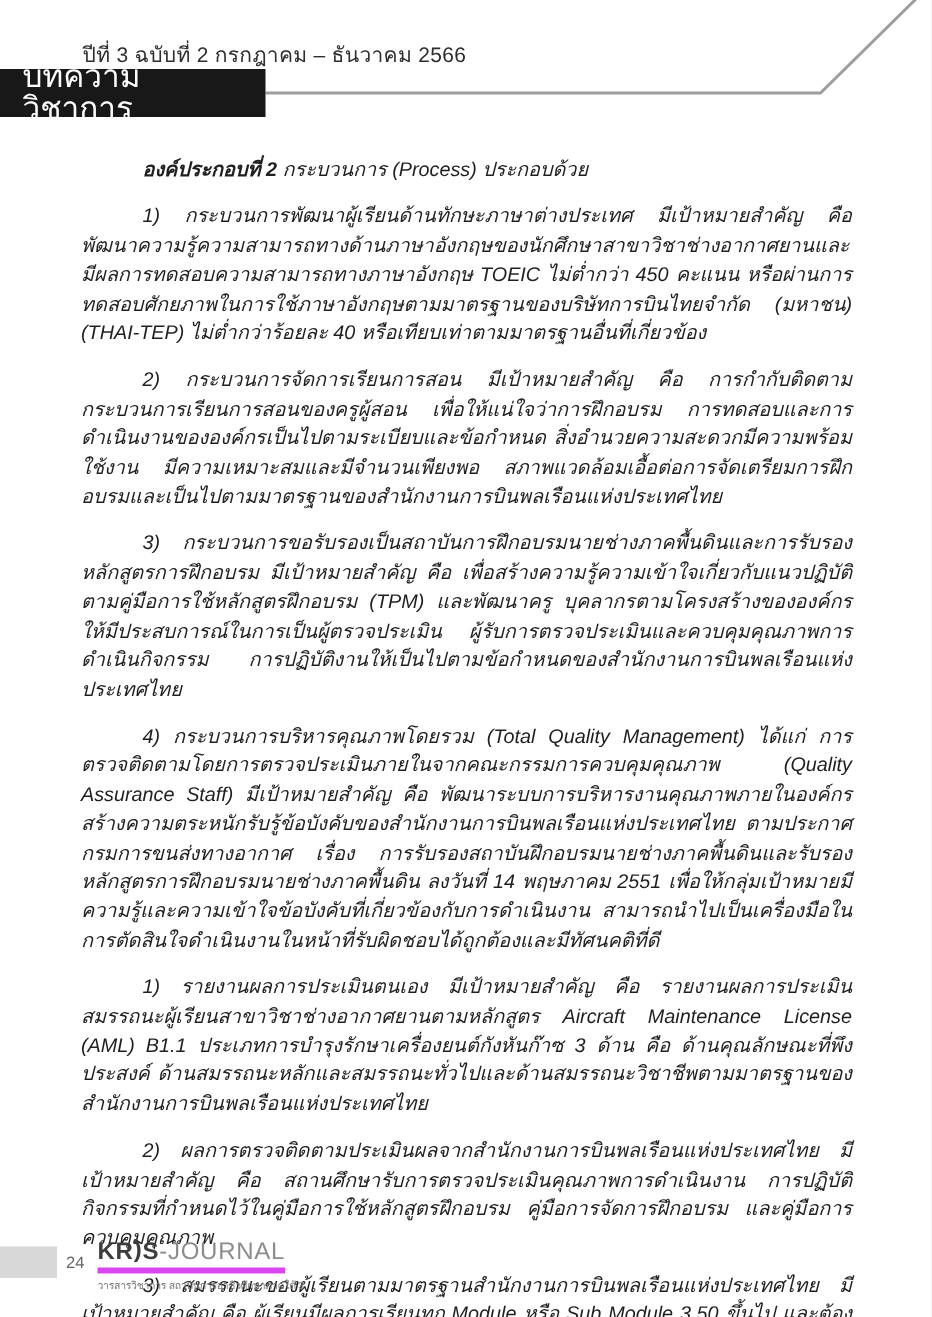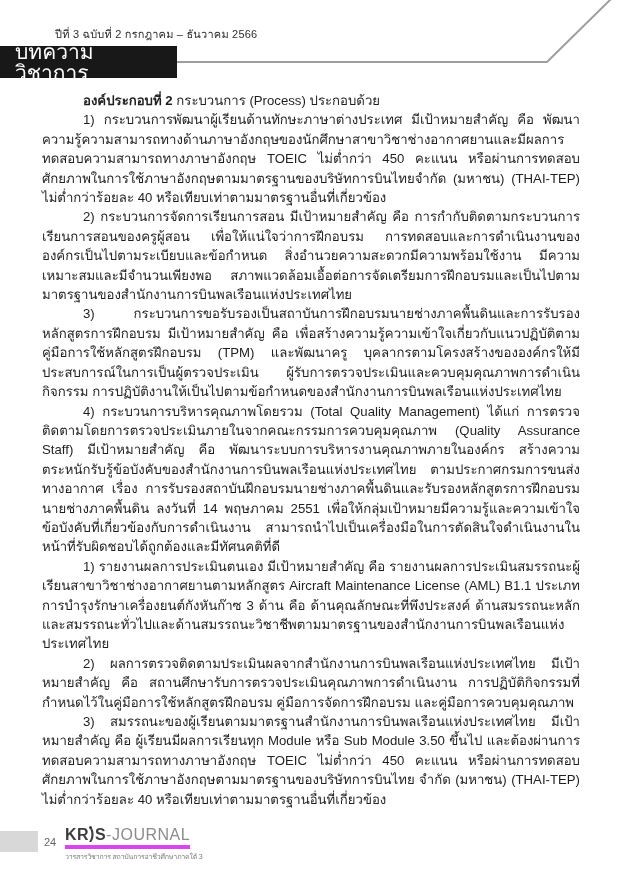--- a/index.html
+++ b/index.html
@@ -11,21 +11,21 @@
     margin: 0 auto;
     background: #ffffff;
     overflow: hidden;
     font-family: "Liberation Sans", sans-serif;
   }
   
   .volume-line {
     position: absolute;
     left: 55px;
     top: 25px;
-    font-size: 11px;
+    font-size: 14px;
     color: #2e2e2e;
     letter-spacing: 0.2px;
   }
   .banner {
     position: absolute;
     left: 0;
     top: 46px;
     width: 177px;
     height: 32px;
     background: #181818;
@@ -50,21 +50,21 @@
   .content {
     position: absolute;
     left: 42px;
     top: 91px;
     width: 538px;
     font-size: 13.2px;
     line-height: 19.4px;
     color: #1f1f1f;
     text-align: justify;
   }
-  .content p { margin: 0; text-indent: 41px; }
+  .content p { margin: 12px; text-indent: 41px; font-style: italic; }
   .content .lead { font-weight: bold; }
   
   .footer-bar {
     position: absolute;
     left: 0;
     top: 831px;
     width: 38px;
     height: 21px;
     background: #d8d8d8;
   }

